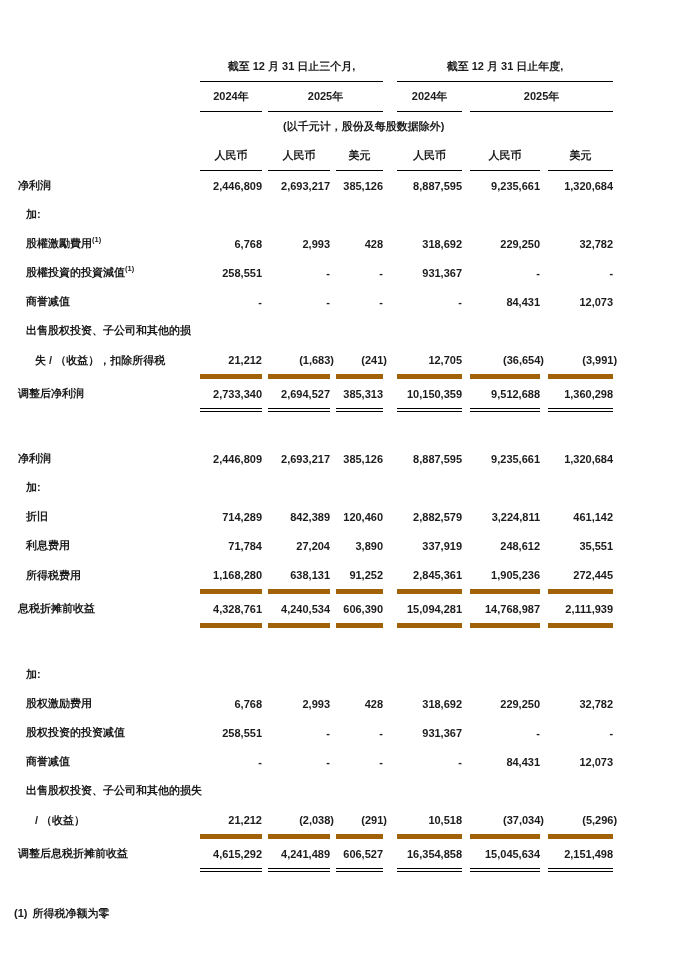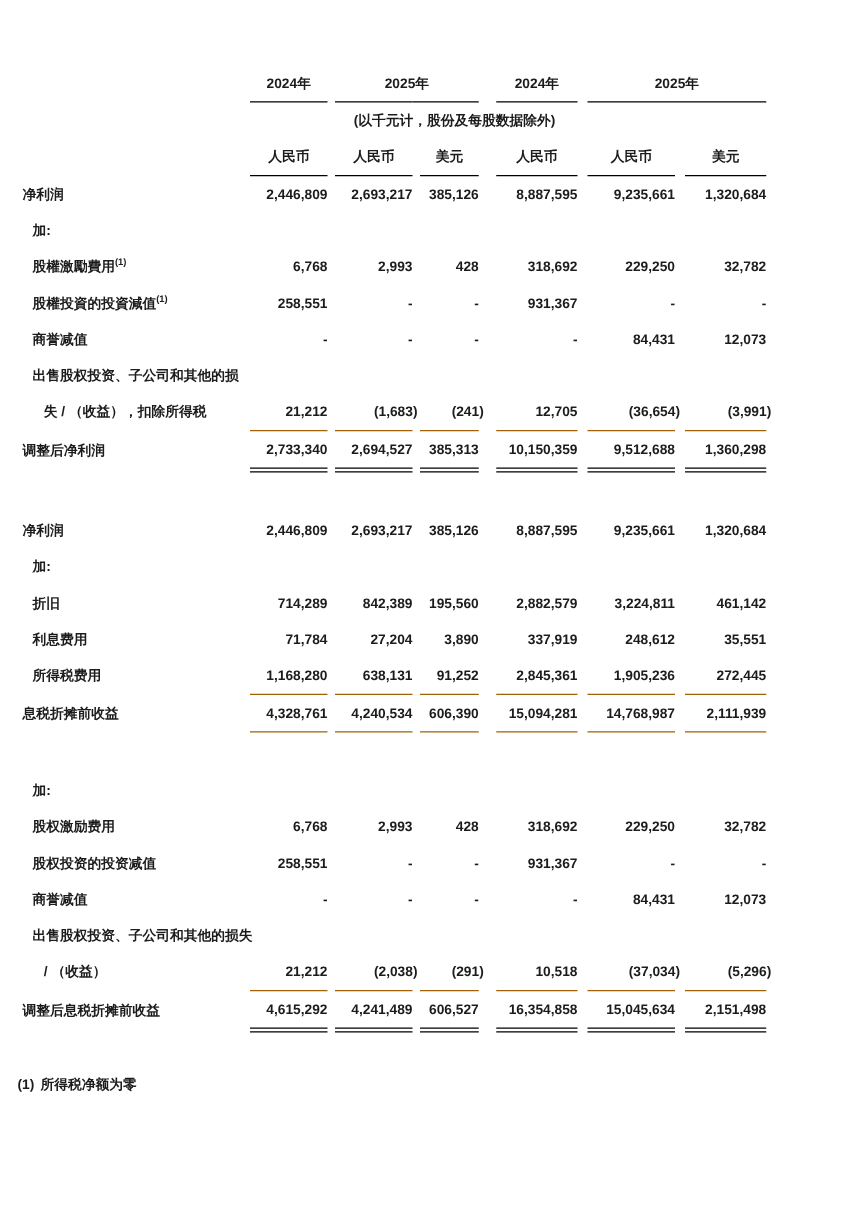--- a/index.html
+++ b/index.html
@@ -38,21 +38,21 @@
     text-align: left;
     padding-left: 269px;
     white-space: nowrap;
   }
   tbody td { height: 29px; vertical-align: middle; }
   .lbl { text-align: left; white-space: nowrap; overflow: visible; }
   .i0 { padding-left: 4px; }
   .i1 { padding-left: 12px; }
   .i2 { padding-left: 21px; }
   .num { text-align: right; white-space: nowrap; }
-  .rs { border-bottom: 1px solid #a16207; }
+  .rs { border-bottom: 5px solid #a16207; }
   .rd { border-bottom: 4px double #000; }
   .gap-row td { height: 32px; }
   sup {
     font-size: 7.5px;
     line-height: 0;
     vertical-align: super;
   }
   .footnote {
     font-size: 11px;
     margin-top: 34px;
@@ -77,20 +77,26 @@
         <col style="width:14px">
       <col style="width:65px">
         <col style="width:8px">
       <col style="width:70px">
         <col style="width:8px">
       <col style="width:65px">
     </colgroup>
     <thead>
       <tr>
         <td class="lbl"></td>
+        <td class="grp ub" colspan="5">截至 12 月 31 日止三个月,</td>
+        <td class="sp"></td>
+        <td class="grp ub" colspan="5">截至 12 月 31 日止年度,</td>
+      </tr>
+      <tr>
+        <td class="lbl"></td>
         <td class="yr ub">2024年</td>
         <td class="sp"></td>
         <td class="yr ub" colspan="3">2025年</td>
         <td class="sp"></td>
         <td class="yr ub">2024年</td>
         <td class="sp"></td>
         <td class="yr ub" colspan="3">2025年</td>
       </tr>
       <tr>
         <td class="units" colspan="12">(以千元计，股份及每股数据除外)</td>
@@ -220,21 +226,21 @@
         </tr>
         <tr>
           <td class="lbl i1" colspan="12"><span>加:</span></td>
         </tr>
         <tr>
           <td class="lbl i1"><span>折旧</span></td>
           <td class="num"><span>714,289</span></td>
           <td class="sp"></td>
           <td class="num"><span>842,389</span></td>
           <td class="sp"></td>
-          <td class="num"><span>195,560</span></td>
+          <td class="num"><span>120,460</span></td>
           <td class="sp"></td>
           <td class="num"><span>2,882,579</span></td>
           <td class="sp"></td>
           <td class="num"><span>3,224,811</span></td>
           <td class="sp"></td>
           <td class="num"><span>461,142</span></td>
         </tr>
         <tr>
           <td class="lbl i1"><span>利息费用</span></td>
           <td class="num"><span>71,784</span></td>

